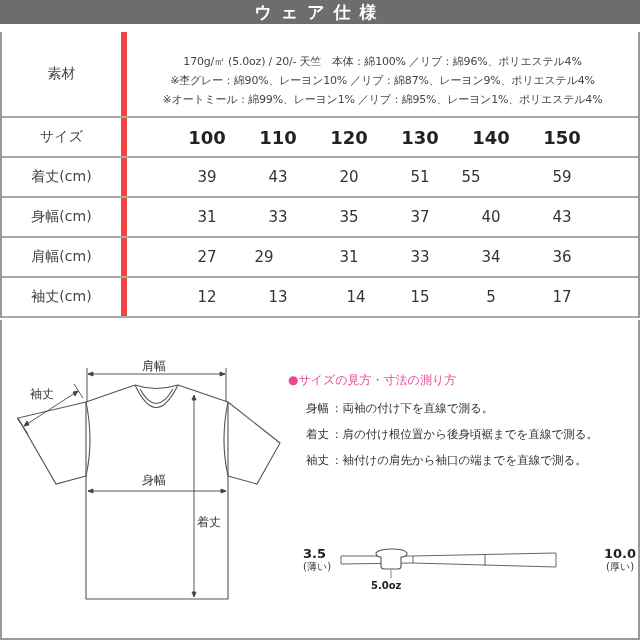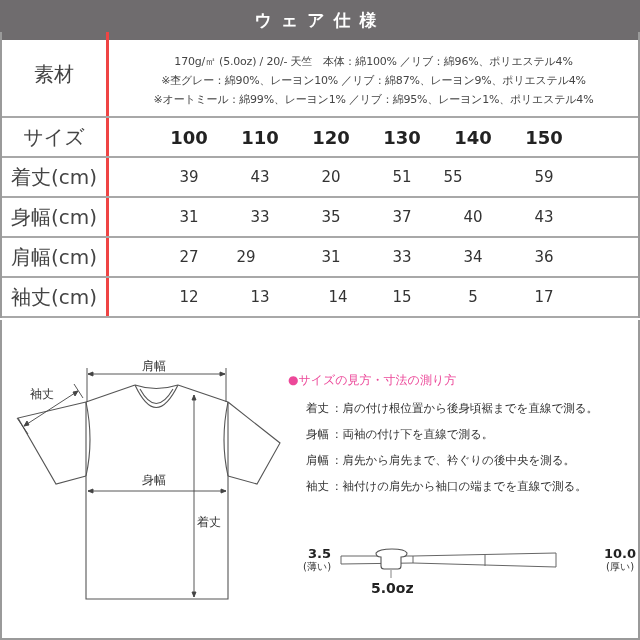--- a/index.html
+++ b/index.html
@@ -2,35 +2,35 @@
 <html><head>
   <meta charset="utf-8">
   <style>
     * { box-sizing: border-box; margin: 0; padding: 0; }
     html, body { width: 640px; height: 640px; background: #ffffff; overflow: hidden; }
     body { font-family: "DejaVu Sans", "Liberation Sans", sans-serif; color: #333; position: relative; }
 
     .frame { position: absolute; left: 0; top: 0; width: 640px; height: 640px; }
 
     .header-bar {
-      position: absolute; left: 0; top: 0; width: 640px; height: 40px;
+      position: absolute; left: 0; top: 0; width: 640px; height: 24px;
       background: #6f6c6e; color: #fff;
       display: flex; align-items: center; justify-content: center;
       font-size: 17px; letter-spacing: 9px; font-weight: bold;
     }
 
     .spec-table {
       position: absolute; left: 0; top: 32px; width: 640px;
       border-left: 2px solid #9a9a9a; border-right: 2px solid #9a9a9a;
     }
     .row { display: flex; border-bottom: 2px solid #a8a8a8; }
     .row .label {
-      width: 107px; border-right: 3px solid #ef4444;
+      width: 125px; border-right: 6px solid #ef4444;
       display: flex; align-items: center; justify-content: center;
-      font-size: 20px; color: #444;
+      font-size: 14px; color: #444;
     }
     .row .cells { flex: 1; display: flex; align-items: center; }
 
     .row.material { height: 86px; }
     .material .cells { flex-direction: column; justify-content: center; align-items: center; gap: 4px; padding-top: 12px; }
     .material .line { font-size: 11px; color: #444; white-space: nowrap; letter-spacing: -0.2px; }
 
     .row.sz { height: 40px; }
     .sz .cell { position: absolute; width: 50px; text-align: center; font-size: 15px; color: #333; }
     .sz .cells { position: relative; height: 100%; }
@@ -39,25 +39,25 @@
     .diagram-area {
       position: absolute; left: 0; top: 320px; width: 640px; height: 320px;
       border-left: 2px solid #9a9a9a; border-right: 2px solid #9a9a9a; border-bottom: 2px solid #9a9a9a;
     }
     .shirt-svg { position: absolute; left: 0; top: 0; }
 
     .guide { position: absolute; left: 288px; top: 372px; }
     .guide-title { font-size: 12px; color: #ec4899; margin-bottom: 12px; }
     .guide-item { font-size: 11.5px; color: #333; margin-left: 18px; margin-bottom: 11px; white-space: nowrap; }
     .guide-item .term { margin-right: 2px; }
-    .gauge-min { position: absolute; left: 303px; top: 547px; text-align: right; }
+    .gauge-min { position: absolute; left: 303px; top: 547px; text-align: left; }
     .gauge-max { position: absolute; left: 563px; top: 547px; text-align: center; margin-left: 41px; }
     .gauge-val { font-size: 13px; font-weight: bold; color: #222; line-height: 14px; }
     .gauge-sub { font-size: 10px; color: #333; line-height: 12px; }
-    .gauge-current { position: absolute; left: 371px; top: 580px; font-size: 14px; font-weight: bold; color: #222; }
+    .gauge-current { position: absolute; left: 371px; top: 580px; font-size: 10px; font-weight: bold; color: #222; }
   </style>
 </head>
 <body>
 
 <div class="frame">
 
   <div class="header-bar">ウェア仕様</div>
 
   <div class="spec-table">
 
@@ -185,27 +185,24 @@
   </svg>
 
   <span style="position:absolute;left:142px;top:358px;font-size:12px;color:#333;">肩幅</span>
   <span style="position:absolute;left:30px;top:386px;font-size:12px;color:#333;">袖丈</span>
   <span style="position:absolute;left:142px;top:472px;font-size:12px;color:#333;">身幅</span>
   <span style="position:absolute;left:197px;top:514px;font-size:12px;color:#333;">着丈</span>
 
   <div class="guide">
     <div class="guide-title">●サイズの見方・寸法の測り方</div>
     <div class="guide-item">
+      <span class="term">身幅</span><span>：両袖の付け下を直線で測る。</span>
+    </div>
+    <div class="guide-item">
       <span class="term">着丈</span><span>：肩の付け根位置から後身頃裾までを直線で測る。</span>
-    </div>
-    <div class="guide-item">
-      <span class="term">身幅</span><span>：両袖の付け下を直線で測る。</span>
-    </div>
-    <div class="guide-item">
-      <span class="term">肩幅</span><span>：肩先から肩先まで、衿ぐりの後中央を測る。</span>
     </div>
     <div class="guide-item">
       <span class="term">袖丈</span><span>：袖付けの肩先から袖口の端までを直線で測る。</span>
     </div>
   </div>
 
   <div class="gauge-min">
     <div class="gauge-val">3.5</div>
     <div class="gauge-sub">(薄い)</div>
   </div>

